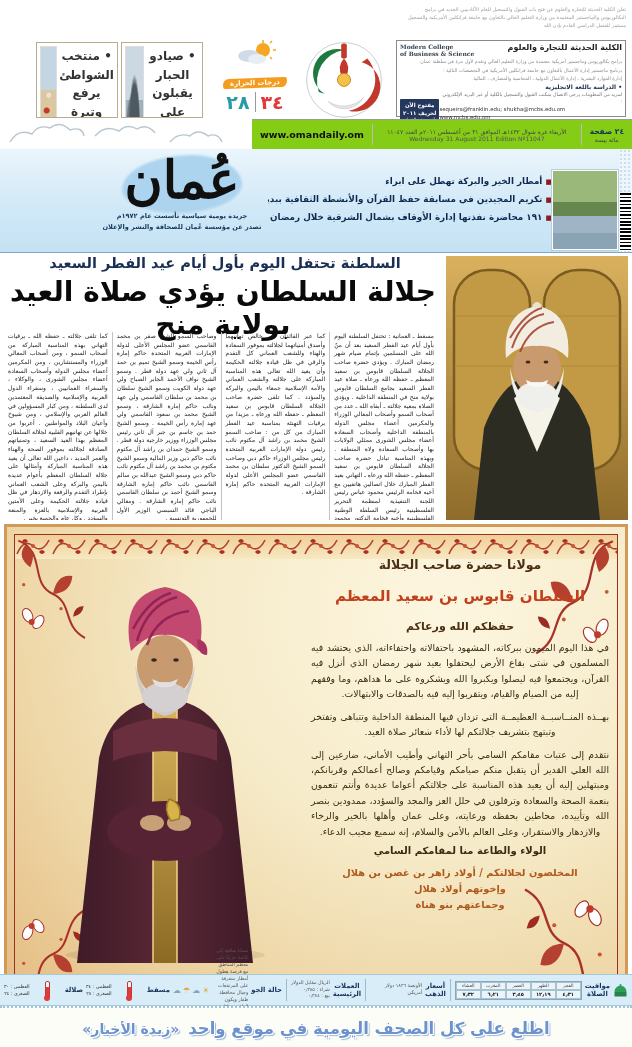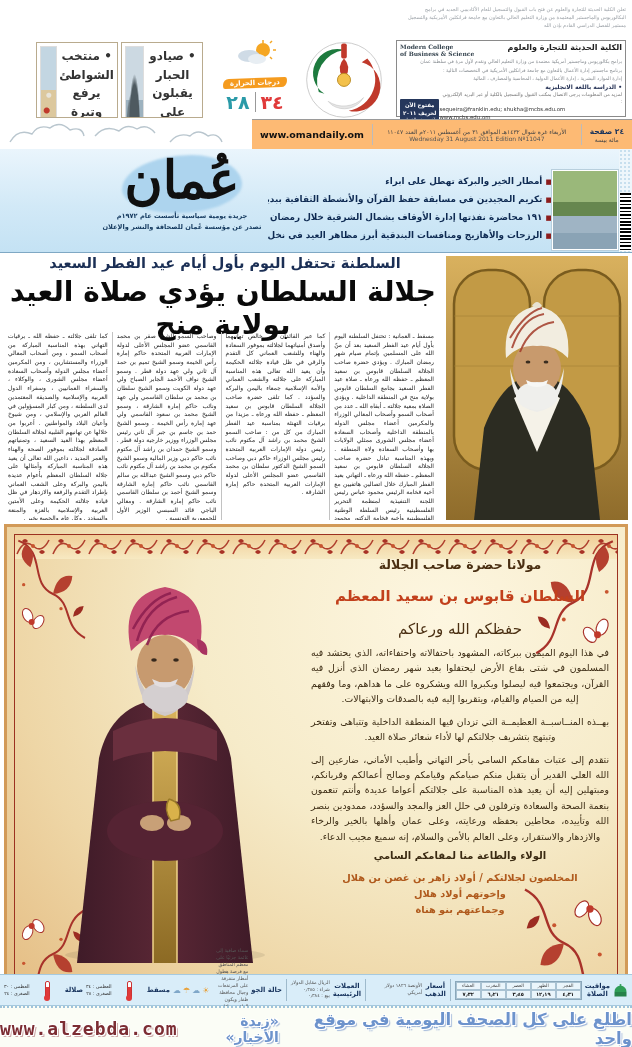--- a/index.html
+++ b/index.html
@@ -46,21 +46,21 @@
   .ad-contact{font-size:4.8px;color:#777;text-align:right;line-height:1.5;}
   .ad-links{direction:ltr;text-align:left;font-size:5.4px;color:#333;line-height:1.5;}
   .badge{background:#25375c;color:#fff;text-align:center;font-size:5.5px;font-weight:bold;
          padding:2px 3px;line-height:1.5;border-radius:1px;}
   .fru{display:flex;align-items:center;gap:2px;direction:ltr;margin-top:1px;}
   .fru .fsq{width:9px;height:9px;background:#5b6770;color:#fff;font-size:7px;font-weight:bold;
             text-align:center;line-height:9px;}
   .fru .ftx{font-family:"DejaVu Serif",serif;font-size:4.6px;color:#5b6770;line-height:1.1;}
   
   .dateline{position:absolute;left:252px;right:0;top:119px;height:29px;border-top:1px solid #9a9a9a;
-            border-bottom:1px solid #9a9a9a;display:flex;align-items:center;background:#fdba74;}
+            border-bottom:1px solid #9a9a9a;display:flex;align-items:center;background:#84cc16;}
   .dl-cell{padding:0 8px;display:flex;flex-direction:column;justify-content:center;height:100%;}
   .dl-sep{width:1px;height:70%;background:#bbb;}
   .dl-site{font-size:9.5px;font-weight:bold;color:#111;direction:ltr;}
   .dl-ar{font-size:6px;color:#444;text-align:center;direction:rtl;}
   .dl-en{font-size:6px;color:#555;text-align:center;}
   .dl-pages{font-size:7.5px;font-weight:bold;color:#16325c;text-align:center;direction:rtl;}
   .dl-price{font-size:6px;color:#444;text-align:center;direction:rtl;}
   .clouds{position:absolute;left:0;top:116px;width:250px;height:34px;}
   
   .masthead{position:absolute;left:0;right:0;top:149px;height:103px;
@@ -99,21 +99,21 @@
          box-sizing:border-box;overflow:hidden;
          background:radial-gradient(ellipse at 70% 18%,#fdf6e0 0%,#f6ebc9 40%,#eed6a6 70%,#e3b97e 100%);}
   .greet-inner{position:absolute;inset:7px;border:1.5px solid #9c3120;pointer-events:none;}
   .band{position:absolute;left:8px;right:8px;top:8px;height:24px;
         background:linear-gradient(180deg,#f0cd96,#f7e9c2);}
   .flourish{position:absolute;pointer-events:none;}
   .greet-photo{position:absolute;left:12px;top:26px;width:292px;height:410px;}
   .msg{position:absolute;right:16px;top:30px;width:298px;direction:rtl;text-align:center;color:#3a2a12;}
   .msg-salut{font-size:12.5px;font-weight:bold;color:#4a2f12;}
   .msg-name{font-size:15px;font-weight:900;color:#c2401c;margin:15px 0;}
-  .msg-bless{font-size:15px;font-weight:normal;color:#4a2f12;}
+  .msg-bless{font-size:11px;font-weight:bold;color:#4a2f12;}
   .msg p{font-size:9.3px;line-height:1.66;margin:7px 0 0;text-align:justify;text-align-last:center;}
   .msg .loyal{font-weight:bold;font-size:10px;margin-top:6px;}
   .sig{margin-top:9px;color:#b05a1d;font-weight:bold;font-size:9.8px;line-height:1.65;}
   
   .strip{position:absolute;left:0;right:0;top:974px;height:30px;background:#d9edf9;
          border-top:1px solid #a6c9de;border-bottom:1px solid #a6c9de;display:flex;direction:rtl;
          align-items:center;}
   .s-sep{width:1px;height:72%;background:#9ebacc;}
   .s-cell{display:flex;align-items:center;gap:3px;padding:0 4px;height:100%;}
   .s-title{font-size:6.8px;font-weight:bold;color:#16325c;text-align:center;line-height:1.25;}
@@ -278,21 +278,20 @@
       <div class="logo-text">عُمان</div>
       <div class="taglines">
         <div>جريدة يومية سياسية تأسست عام ١٩٧٢م</div>
         <div>تصدر عن مؤسسة عُمان للصحافة والنشر والإعلان</div>
       </div>
     </div>
     <div class="briefs">
       <div class="brief"><span class="bl">■</span><span>أمطار الخير والبركة تهطل على ابراء</span></div>
       <div class="brief"><span class="bl">■</span><span>تكريم المجيدين في مسابقة حفظ القرآن والأنشطة الثقافية ببدية</span></div>
       <div class="brief"><span class="bl">■</span><span>١٩١ محاضرة نفذتها إدارة الأوقاف بشمال الشرقية خلال رمضان</span></div>
-      <div class="brief"><span class="bl">■</span><span>الرزحات والأهازيج ومنافسات البندقية أبرز مظاهر العيد في نخل</span></div>
     </div>
     <div class="mphoto"></div>
     <div class="edge-pattern"></div>
     <div class="barcode"></div>
   </div>
 
   <section class="lead">
     <div class="kicker">السلطنة تحتفل اليوم بأول أيام عيد الفطر السعيد</div>
     <h1 class="headline" style="margin:0;">جلالة السلطان يؤدي صلاة العيد بولاية منح</h1>
     <div class="cols">
@@ -472,16 +471,15 @@
           <div>العظمى : ٣٠</div>
           <div>الصغرى : ٢٤</div>
         </span>
       </div>
     </div>
   </footer>
 
   <div class="banner">
     <span class="bn-text">اطلع على كل الصحف اليومية في موقع واحد</span>
     <span class="bn-text" style="font-size:14px;">«زبدة الأخبار»</span>
-    <span class="bn-url">www.alzebda.com</span>
   </div>
 
 </div>
 
 </body></html>

